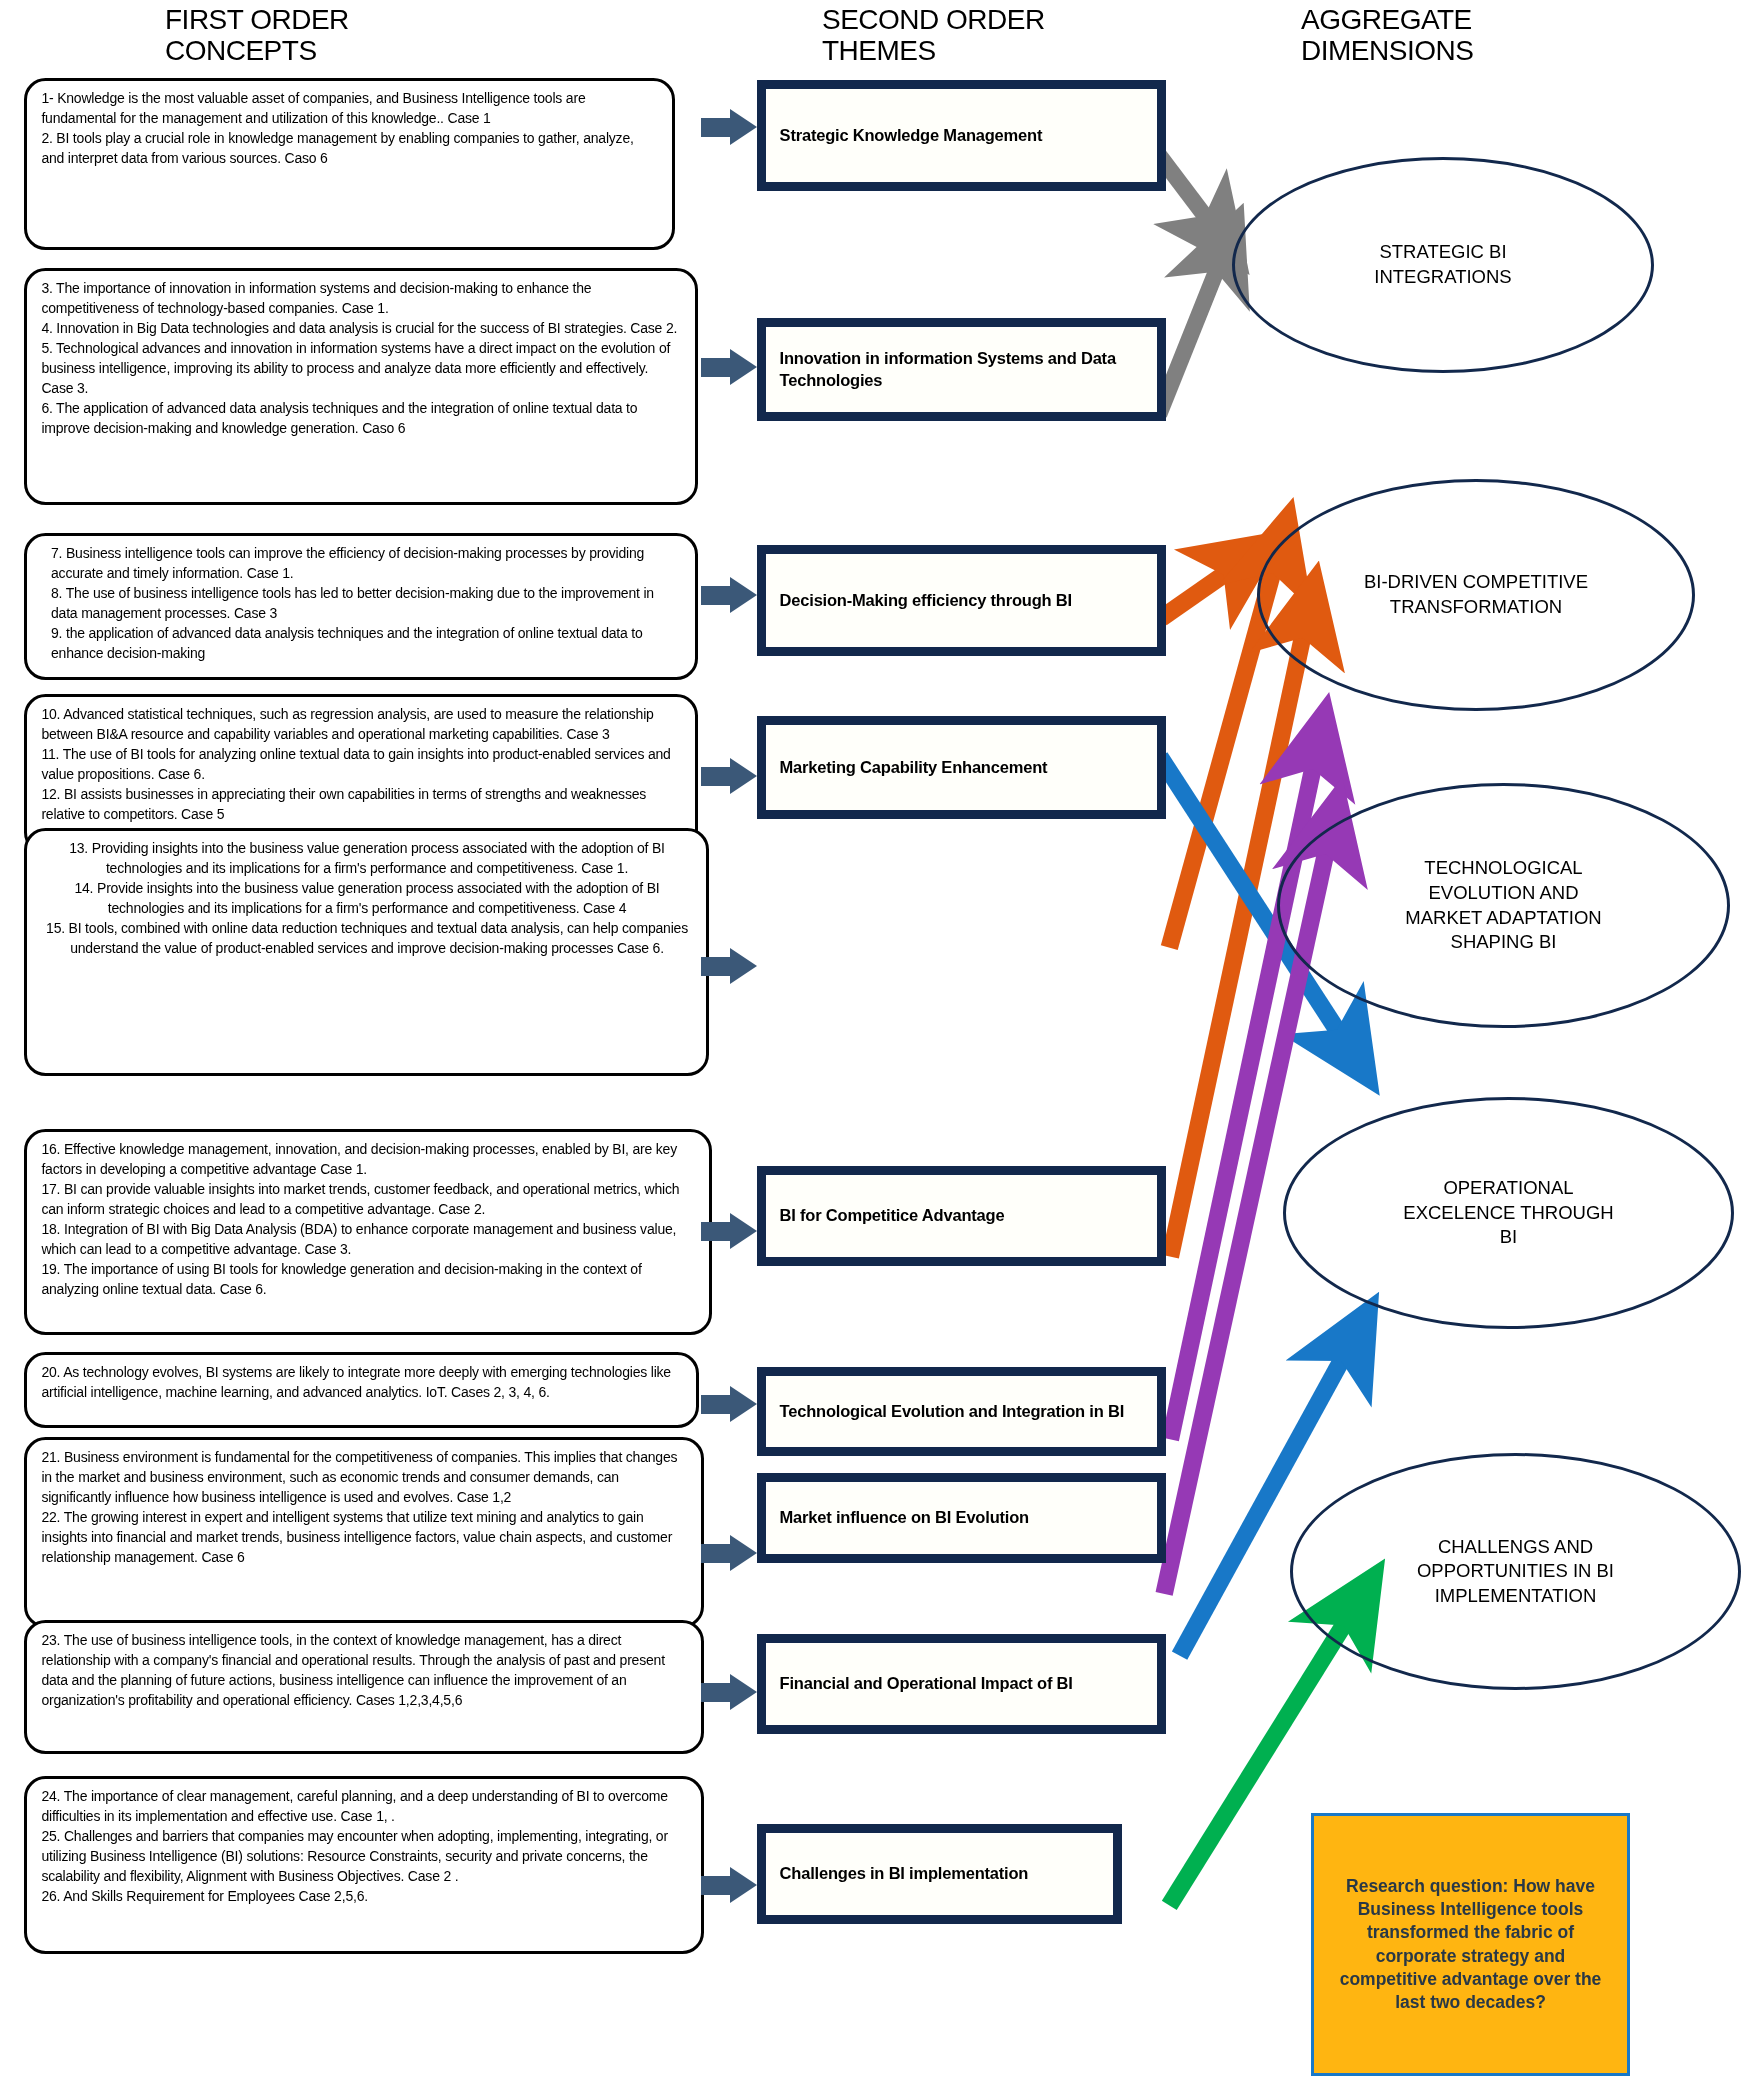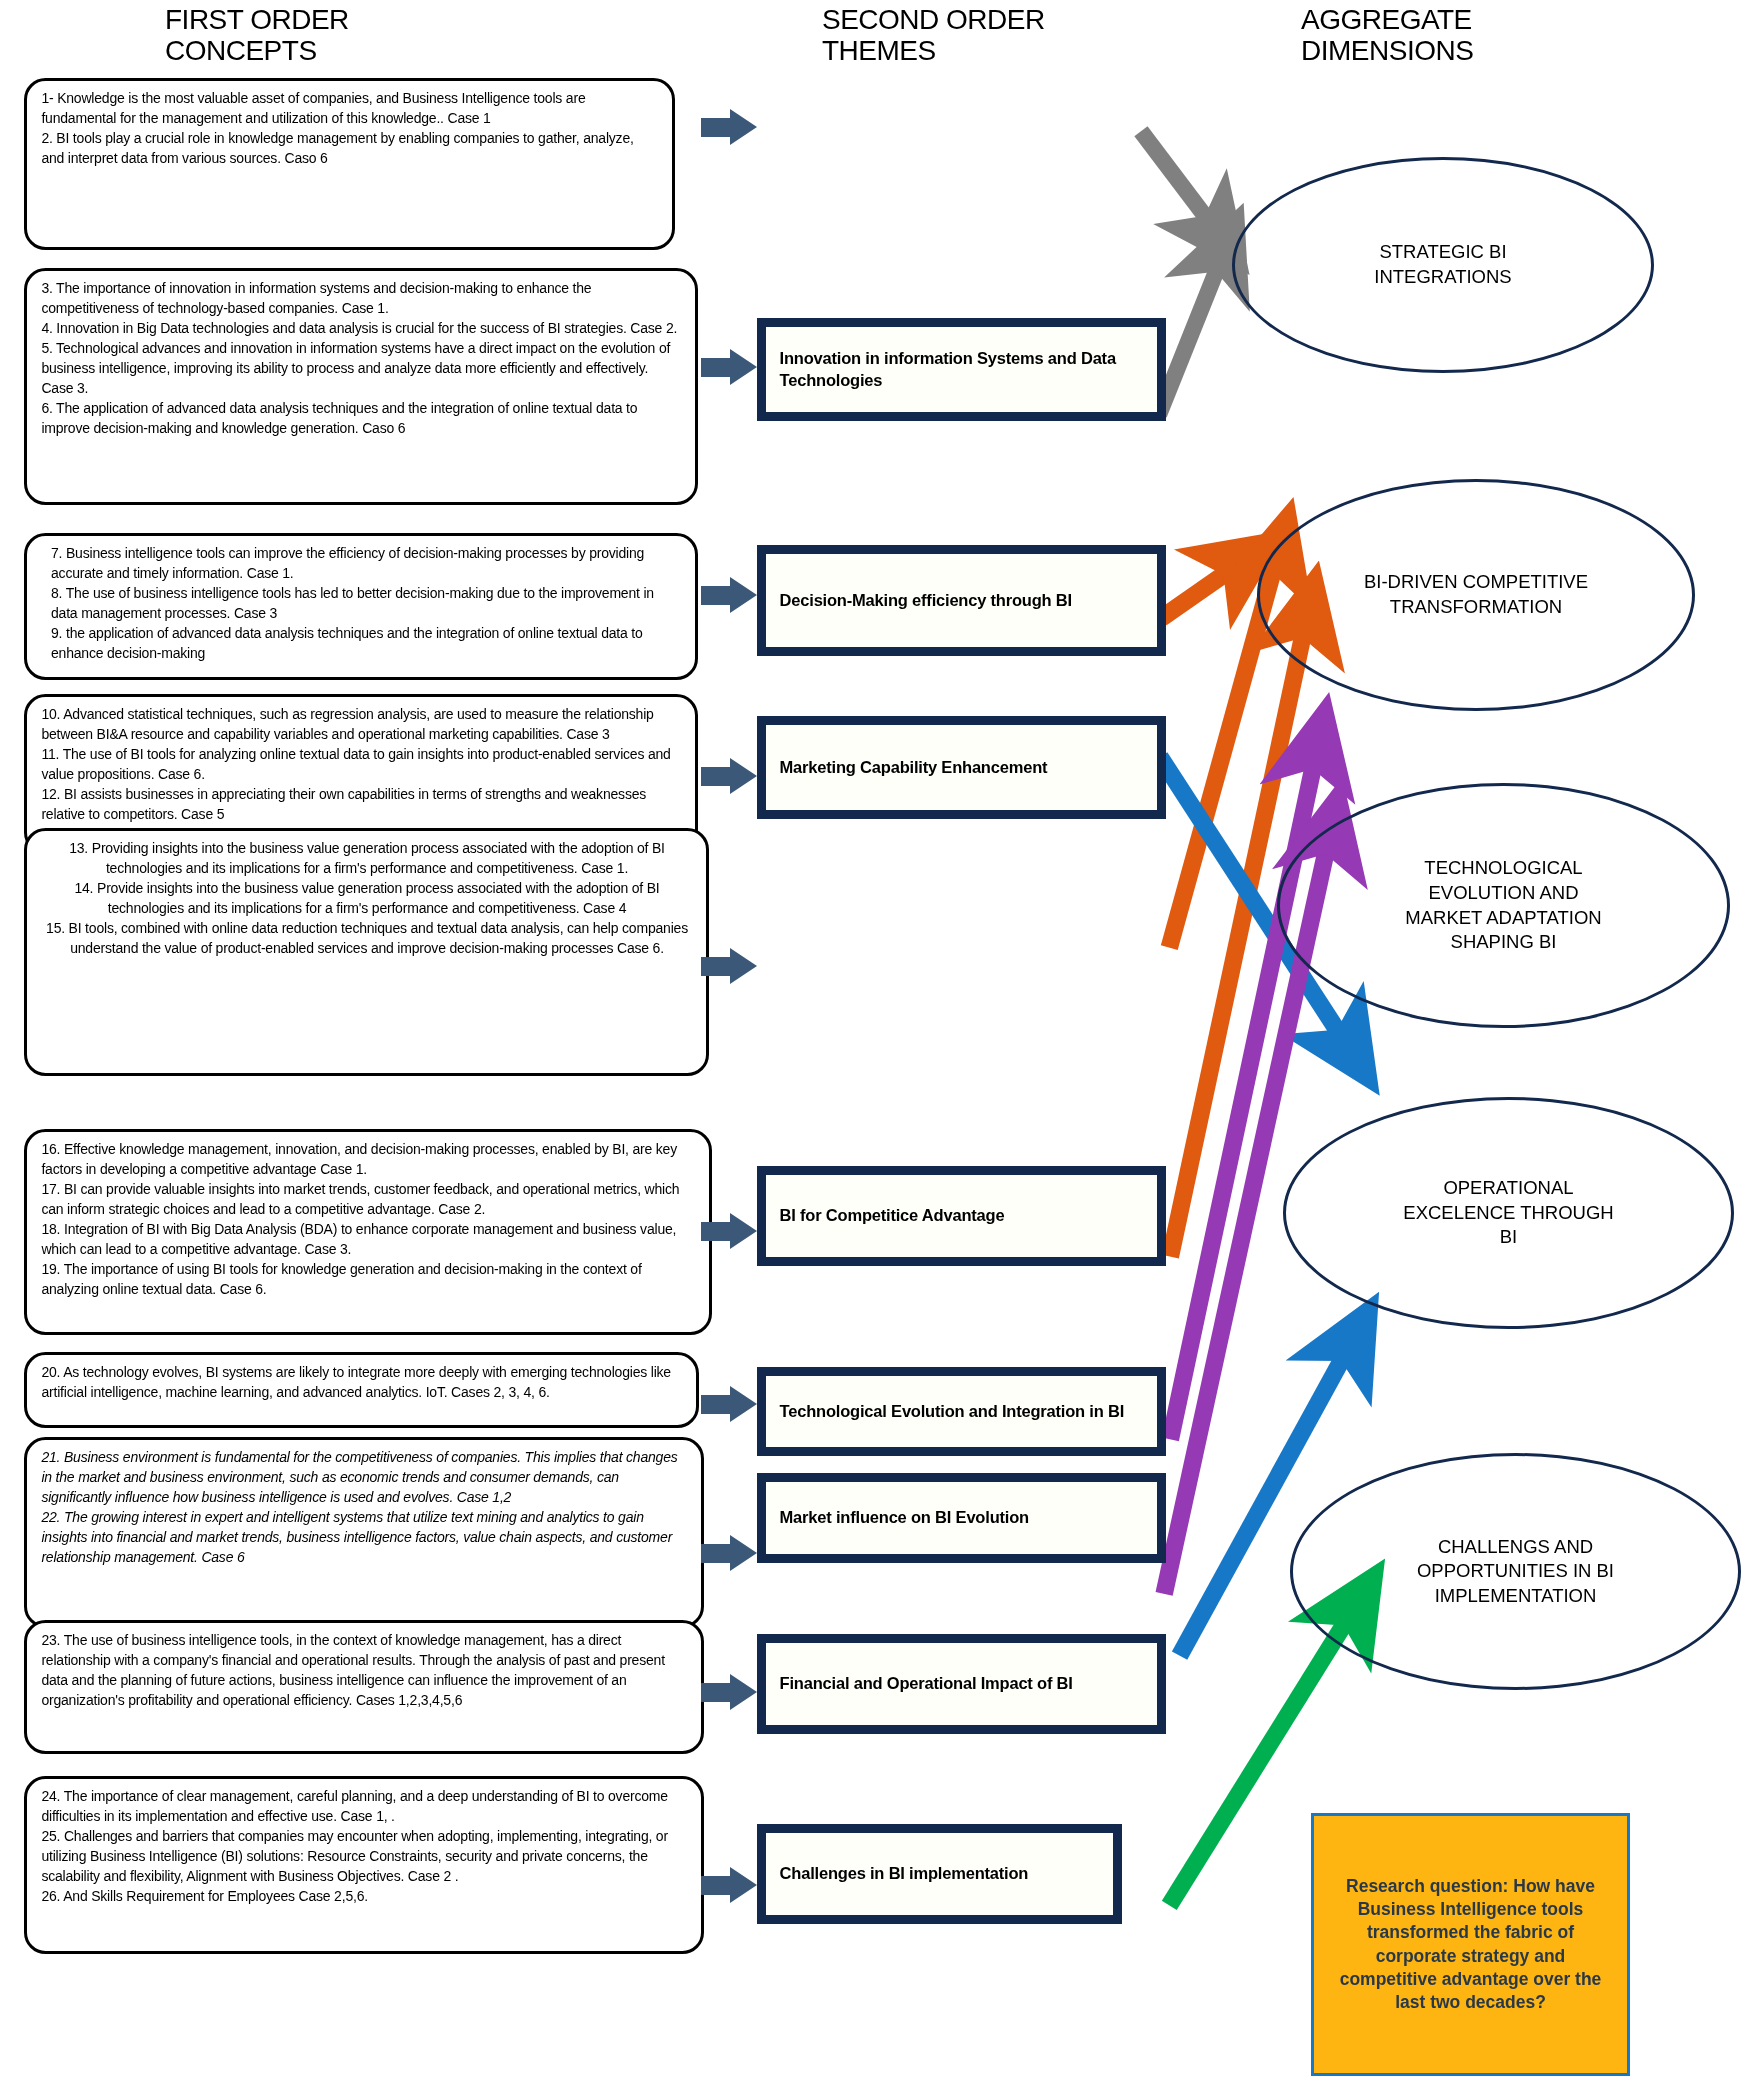--- a/index.html
+++ b/index.html
@@ -125,21 +125,21 @@
 17. BI can provide valuable insights into market trends, customer feedback, and operational metrics, which can inform strategic choices and lead to a competitive advantage. Case 2.
 18. Integration of BI with Big Data Analysis (BDA) to enhance corporate management and business value, which can lead to a competitive advantage. Case 3.
 19. The importance of using BI tools for knowledge generation and decision-making in the context of analyzing online textual data. Case 6.</p>
     </div>
 
   <div class="concept" style="left:24px;top:1352px;width:675px;height:76px;">
     <p style="white-space:pre-line;">20. As technology evolves, BI systems are likely to integrate more deeply with emerging technologies like artificial intelligence, machine learning, and advanced analytics. IoT.  Cases 2, 3, 4, 6.</p>
     </div>
 
   <div class="concept" style="left:24px;top:1437px;width:680px;height:191px;">
-    <p style="white-space:pre-line;font-style:italic;">21. Business environment is fundamental for the competitiveness of companies. This implies that changes in the market and business environment, such as economic trends and consumer demands, can significantly influence how business intelligence is used and evolves. Case 1,2
+    <p style="white-space:pre-line;">21. Business environment is fundamental for the competitiveness of companies. This implies that changes in the market and business environment, such as economic trends and consumer demands, can significantly influence how business intelligence is used and evolves. Case 1,2
 22. The growing interest in expert and intelligent systems that utilize text mining and analytics to gain insights into financial and market trends, business intelligence factors, value chain aspects, and customer relationship management. Case 6</p>
     </div>
 
   <div class="concept" style="left:24px;top:1620px;width:680px;height:134px;">
     <p style="white-space:pre-line;">23. The use of business intelligence tools, in the context of knowledge management, has a direct relationship with a company's financial and operational results. Through the analysis of past and present data and the planning of future actions, business intelligence can influence the improvement of an organization's profitability and operational efficiency. Cases 1,2,3,4,5,6</p>
     </div>
 
   <div class="concept" style="left:24px;top:1776px;width:680px;height:178px;">
     <p style="white-space:pre-line;">24. The importance of clear management, careful planning, and a deep understanding of BI to overcome difficulties in its implementation and effective use. Case 1, .
 25. Challenges and barriers that companies may encounter when adopting, implementing, integrating, or utilizing Business Intelligence (BI) solutions: Resource Constraints, security and private concerns, the scalability and flexibility, Alignment with Business Objectives. Case 2 .
@@ -156,20 +156,25 @@
   <div class="chev" style="position:absolute;left:701px;top:1535px;"></div>
   <div class="chev" style="position:absolute;left:701px;top:1674px;"></div>
   <div class="chev" style="position:absolute;left:701px;top:1867px;"></div>
   <style>
     .chev{width:56px;height:37px;}
     .chev::before{content:"";position:absolute;left:0;top:9.3px;width:33px;height:18.5px;background:#3B5878;}
     .chev::after{content:"";position:absolute;left:29px;top:0;width:0;height:0;
                  border-top:18.5px solid transparent;border-bottom:18.5px solid transparent;border-left:27px solid #3B5878;}
   </style>
 
+  <div class="theme" style="left:757px;top:80px;width:409px;height:111px;">
+    <div class="inner">
+        <span>Strategic Knowledge Management</span>
+      </div>
+    </div>
 
   <div class="theme" style="left:757px;top:318px;width:409px;height:103px;">
     <div class="inner">
         <span>Innovation in information Systems and Data Technologies</span>
       </div>
     </div>
 
   <div class="theme" style="left:757px;top:545px;width:409px;height:111px;">
     <div class="inner">
         <span>Decision-Making efficiency through BI</span>

